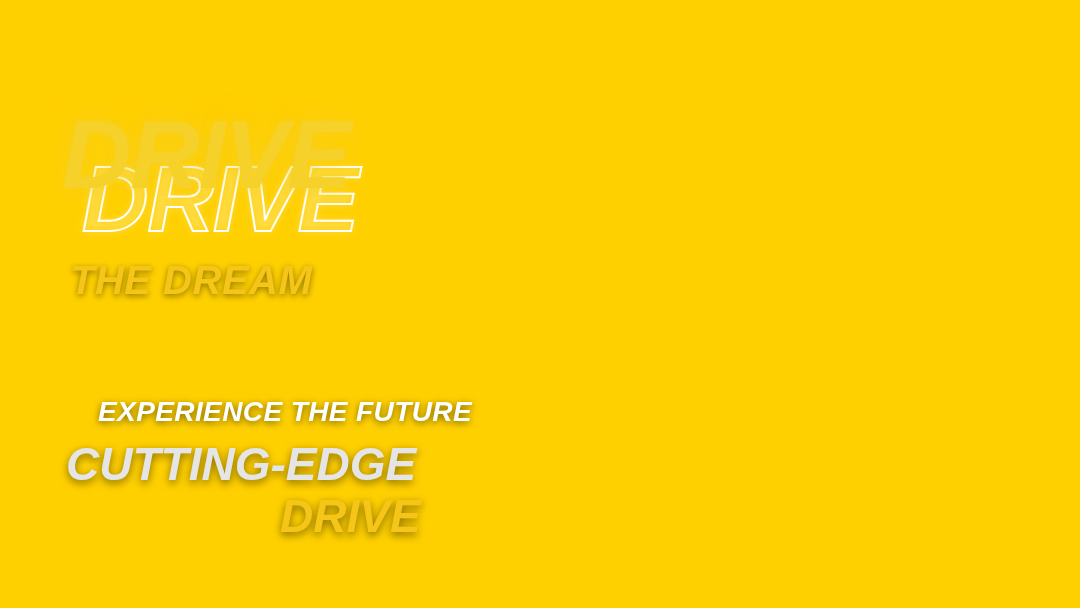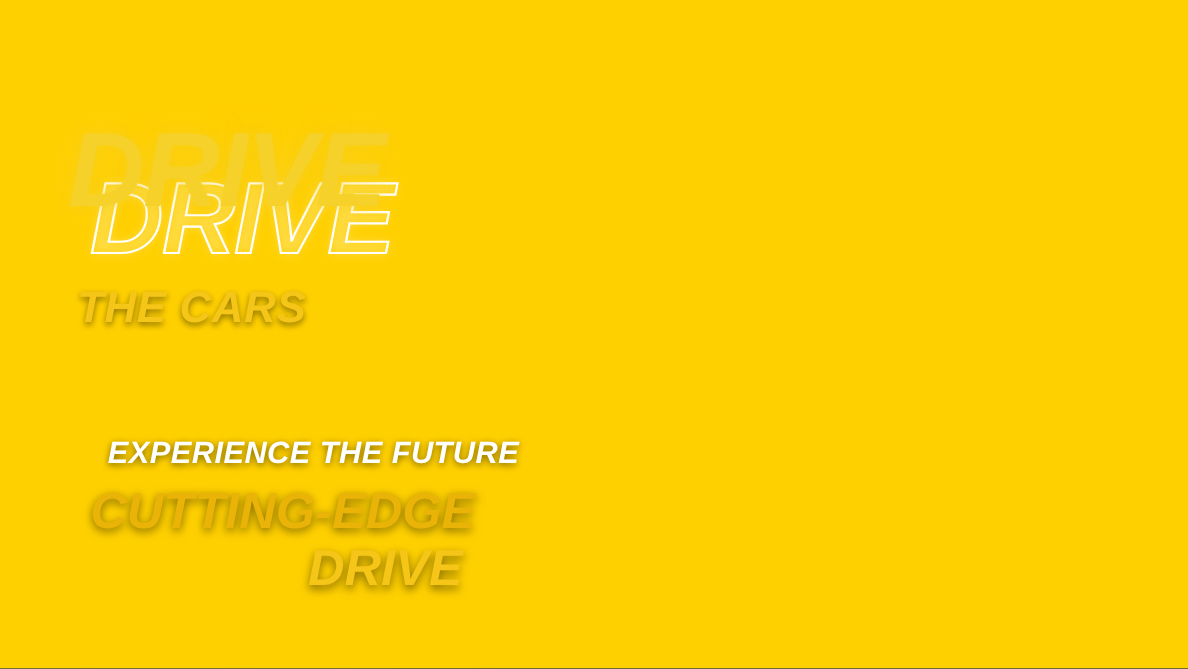--- a/index.html
+++ b/index.html
@@ -267,24 +267,24 @@
   .kicker{
     position:absolute; left:66px; top:396px;
     font-size:28px; font-weight:700; font-style:italic;
     letter-spacing:.4px;
     color:#ffffff;
     text-shadow:0 2px 7px rgba(0,0,0,.55);
     white-space:nowrap;
     padding-left:32px;
   }
   .headline-1{
-    position:absolute; left:82px; top:437px;
+    position:absolute; left:66px; top:437px;
     font-size:46px; font-weight:700; font-style:italic;
     letter-spacing:0px;
-    color:#eab308;
+    color:#e5e5e5;
     text-shadow:0 3px 9px rgba(0,0,0,.5);
     white-space:nowrap;
   }
   .headline-2{
     position:absolute; left:280px; top:489px;
     font-size:46px; font-weight:700; font-style:italic;
     color:#F5C518;
     text-shadow:0 3px 9px rgba(0,0,0,.5);
     white-space:nowrap;
   }
@@ -332,20 +332,20 @@
   <div class="stripes bottom"></div>
 
   <div class="frame-outer"></div>
 
   <div class="copy">
     <div class="title-wrap">
       <div class="title-outline">DRIVE</div>
       <div class="title-solid">DRIVE</div>
     </div>
 
-    <div class="subtitle">THE CARS</div>
+    <div class="subtitle">THE DREAM</div>
 
     <div class="kicker">EXPERIENCE THE FUTURE</div>
     <div class="headline-1">CUTTING-EDGE</div>
     <div class="headline-2">DRIVE</div>
   </div>
 
 </div>
 
 </body></html>

